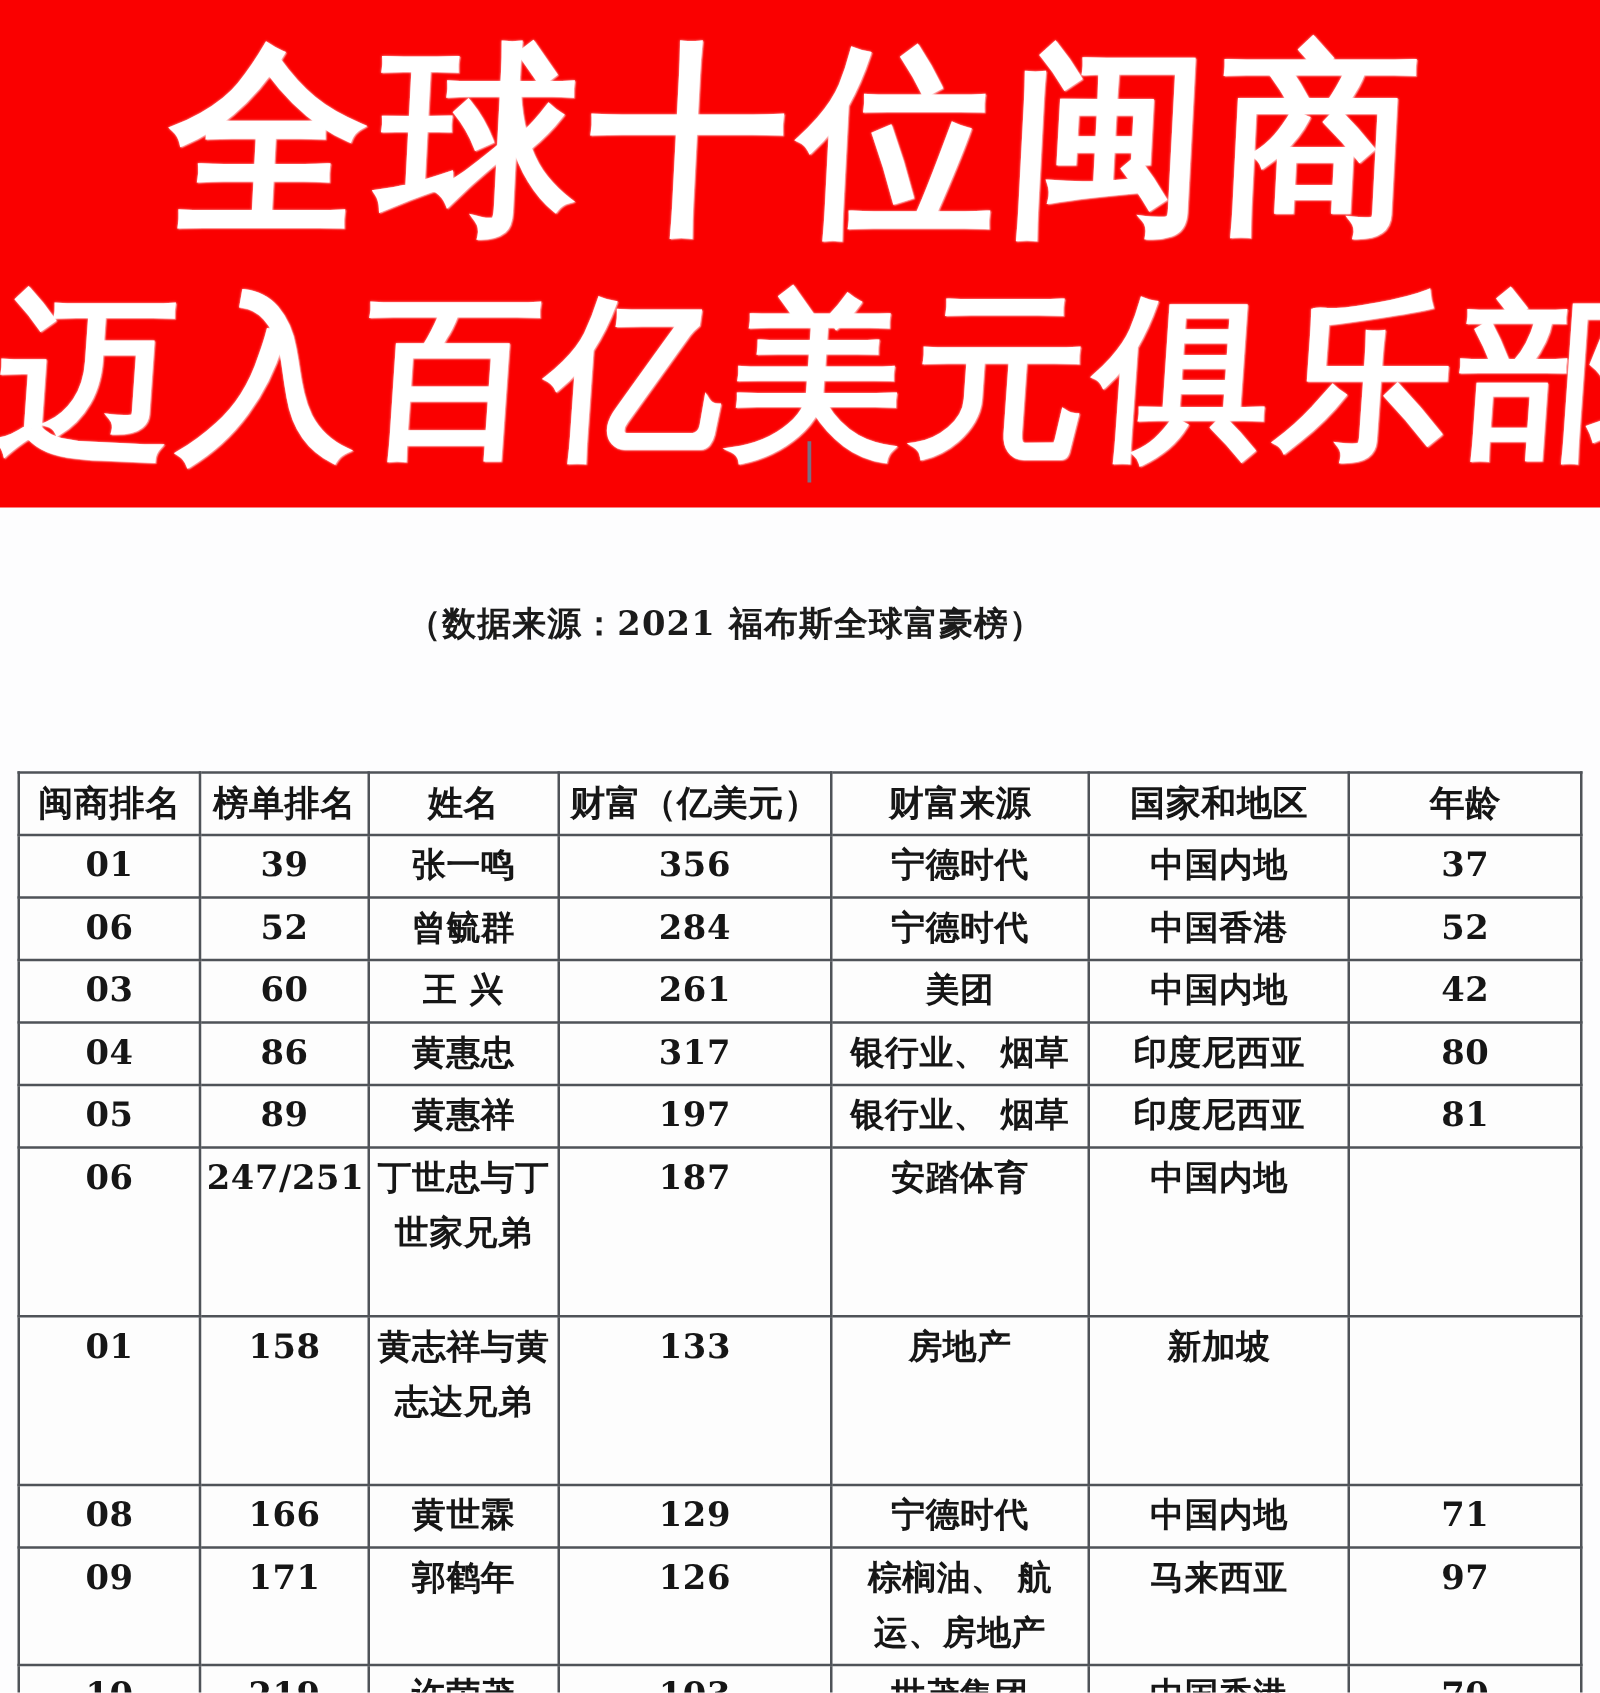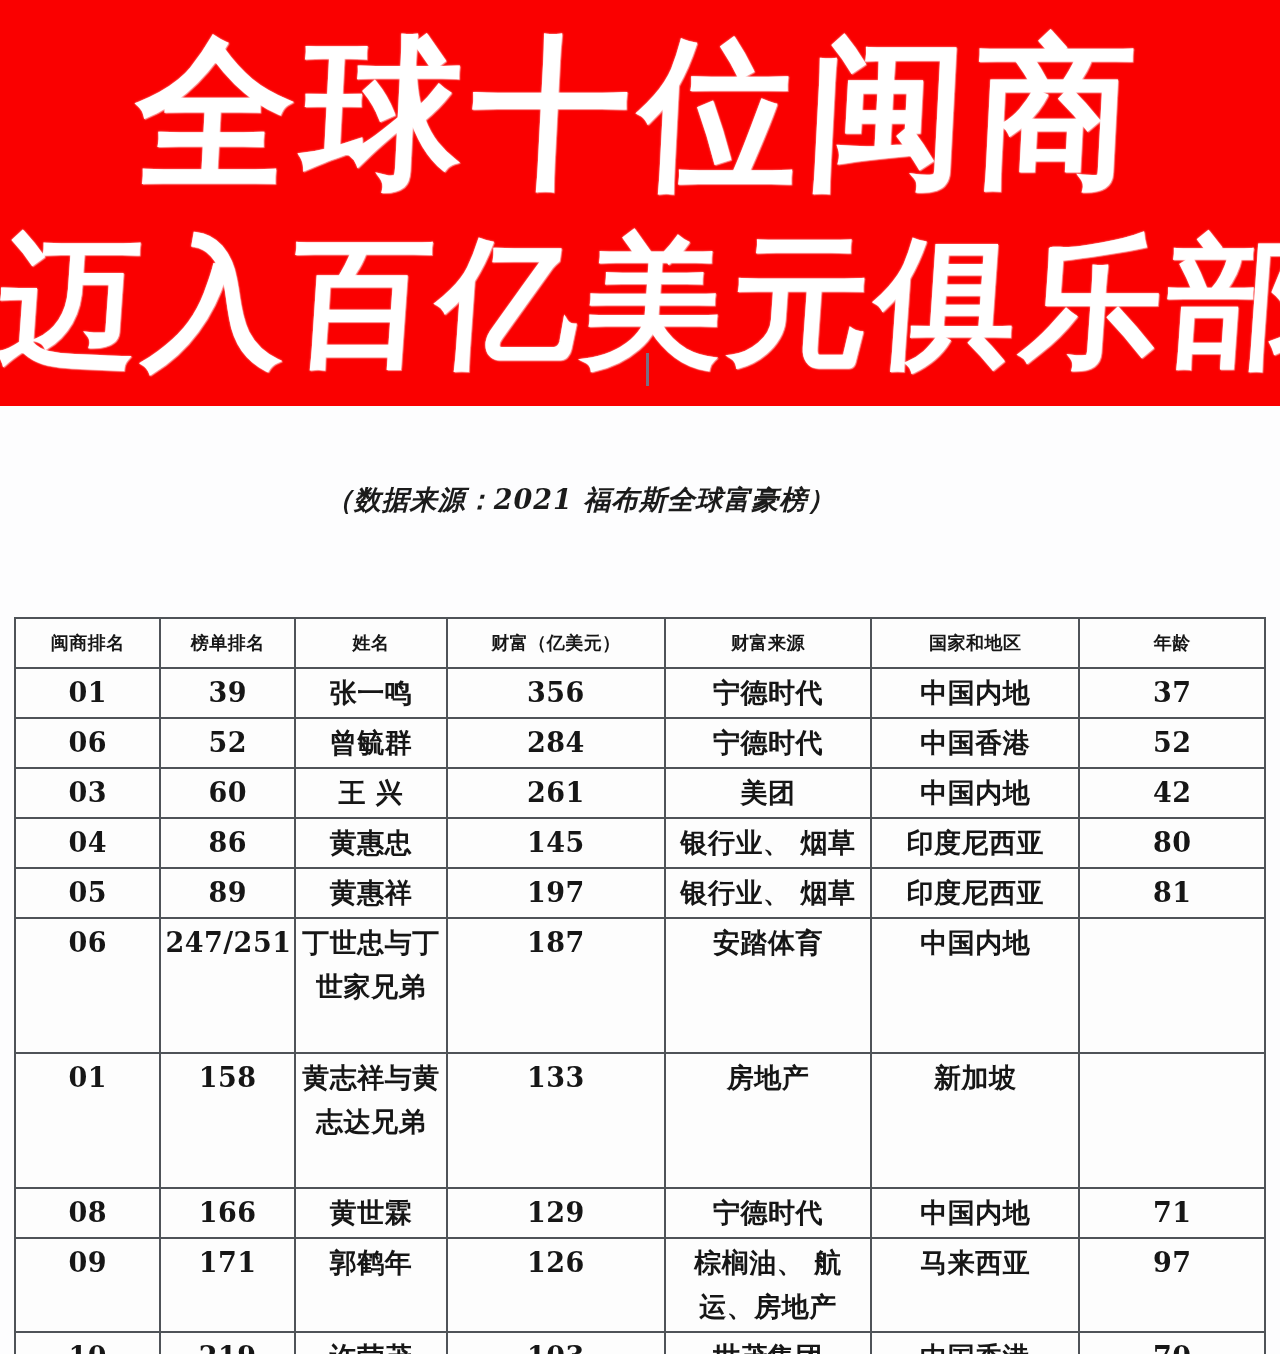--- a/index.html
+++ b/index.html
@@ -68,21 +68,20 @@
     left: 0;
     top: 483px;
     width: 1161px;
     text-align: center;
     font-family: "DejaVu Serif", "Liberation Serif", serif;
     font-weight: 700;
     font-size: 27px;
     line-height: 34px;
     color: #1b1b1b;
     letter-spacing: 1px;
-    font-style: italic;
   }
 
   
   .table-wrap {
     position: absolute;
     left: 14px;
     top: 617px;
     width: 1252px;
   }
   table.rank-table {
@@ -96,21 +95,21 @@
     border: 2px solid #4f5358;
     text-align: center;
     font-family: "DejaVu Serif", "Liberation Serif", serif;
     font-weight: 700;
     color: #161616;
     padding: 2px 4px;
     background: #fdfdfd;
   }
   table.rank-table th {
     height: 44px;
-    font-size: 18px;
+    font-size: 28px;
     letter-spacing: 0.5px;
     vertical-align: middle;
   }
   table.rank-table td {
     font-size: 27px;
     letter-spacing: 0.5px;
     vertical-align: top;
     line-height: 44px;
   }
   tr.row-tall td {
@@ -188,21 +187,21 @@
         <td>王 兴</td>
         <td>261</td>
         <td>美团</td>
         <td>中国内地</td>
         <td>42</td>
       </tr>
       <tr class="row-std">
         <td>04</td>
         <td>86</td>
         <td>黄惠忠</td>
-        <td>145</td>
+        <td>317</td>
         <td>银行业、 烟草</td>
         <td>印度尼西亚</td>
         <td>80</td>
       </tr>
       <tr class="row-std">
         <td>05</td>
         <td>89</td>
         <td>黄惠祥</td>
         <td>197</td>
         <td>银行业、 烟草</td>

